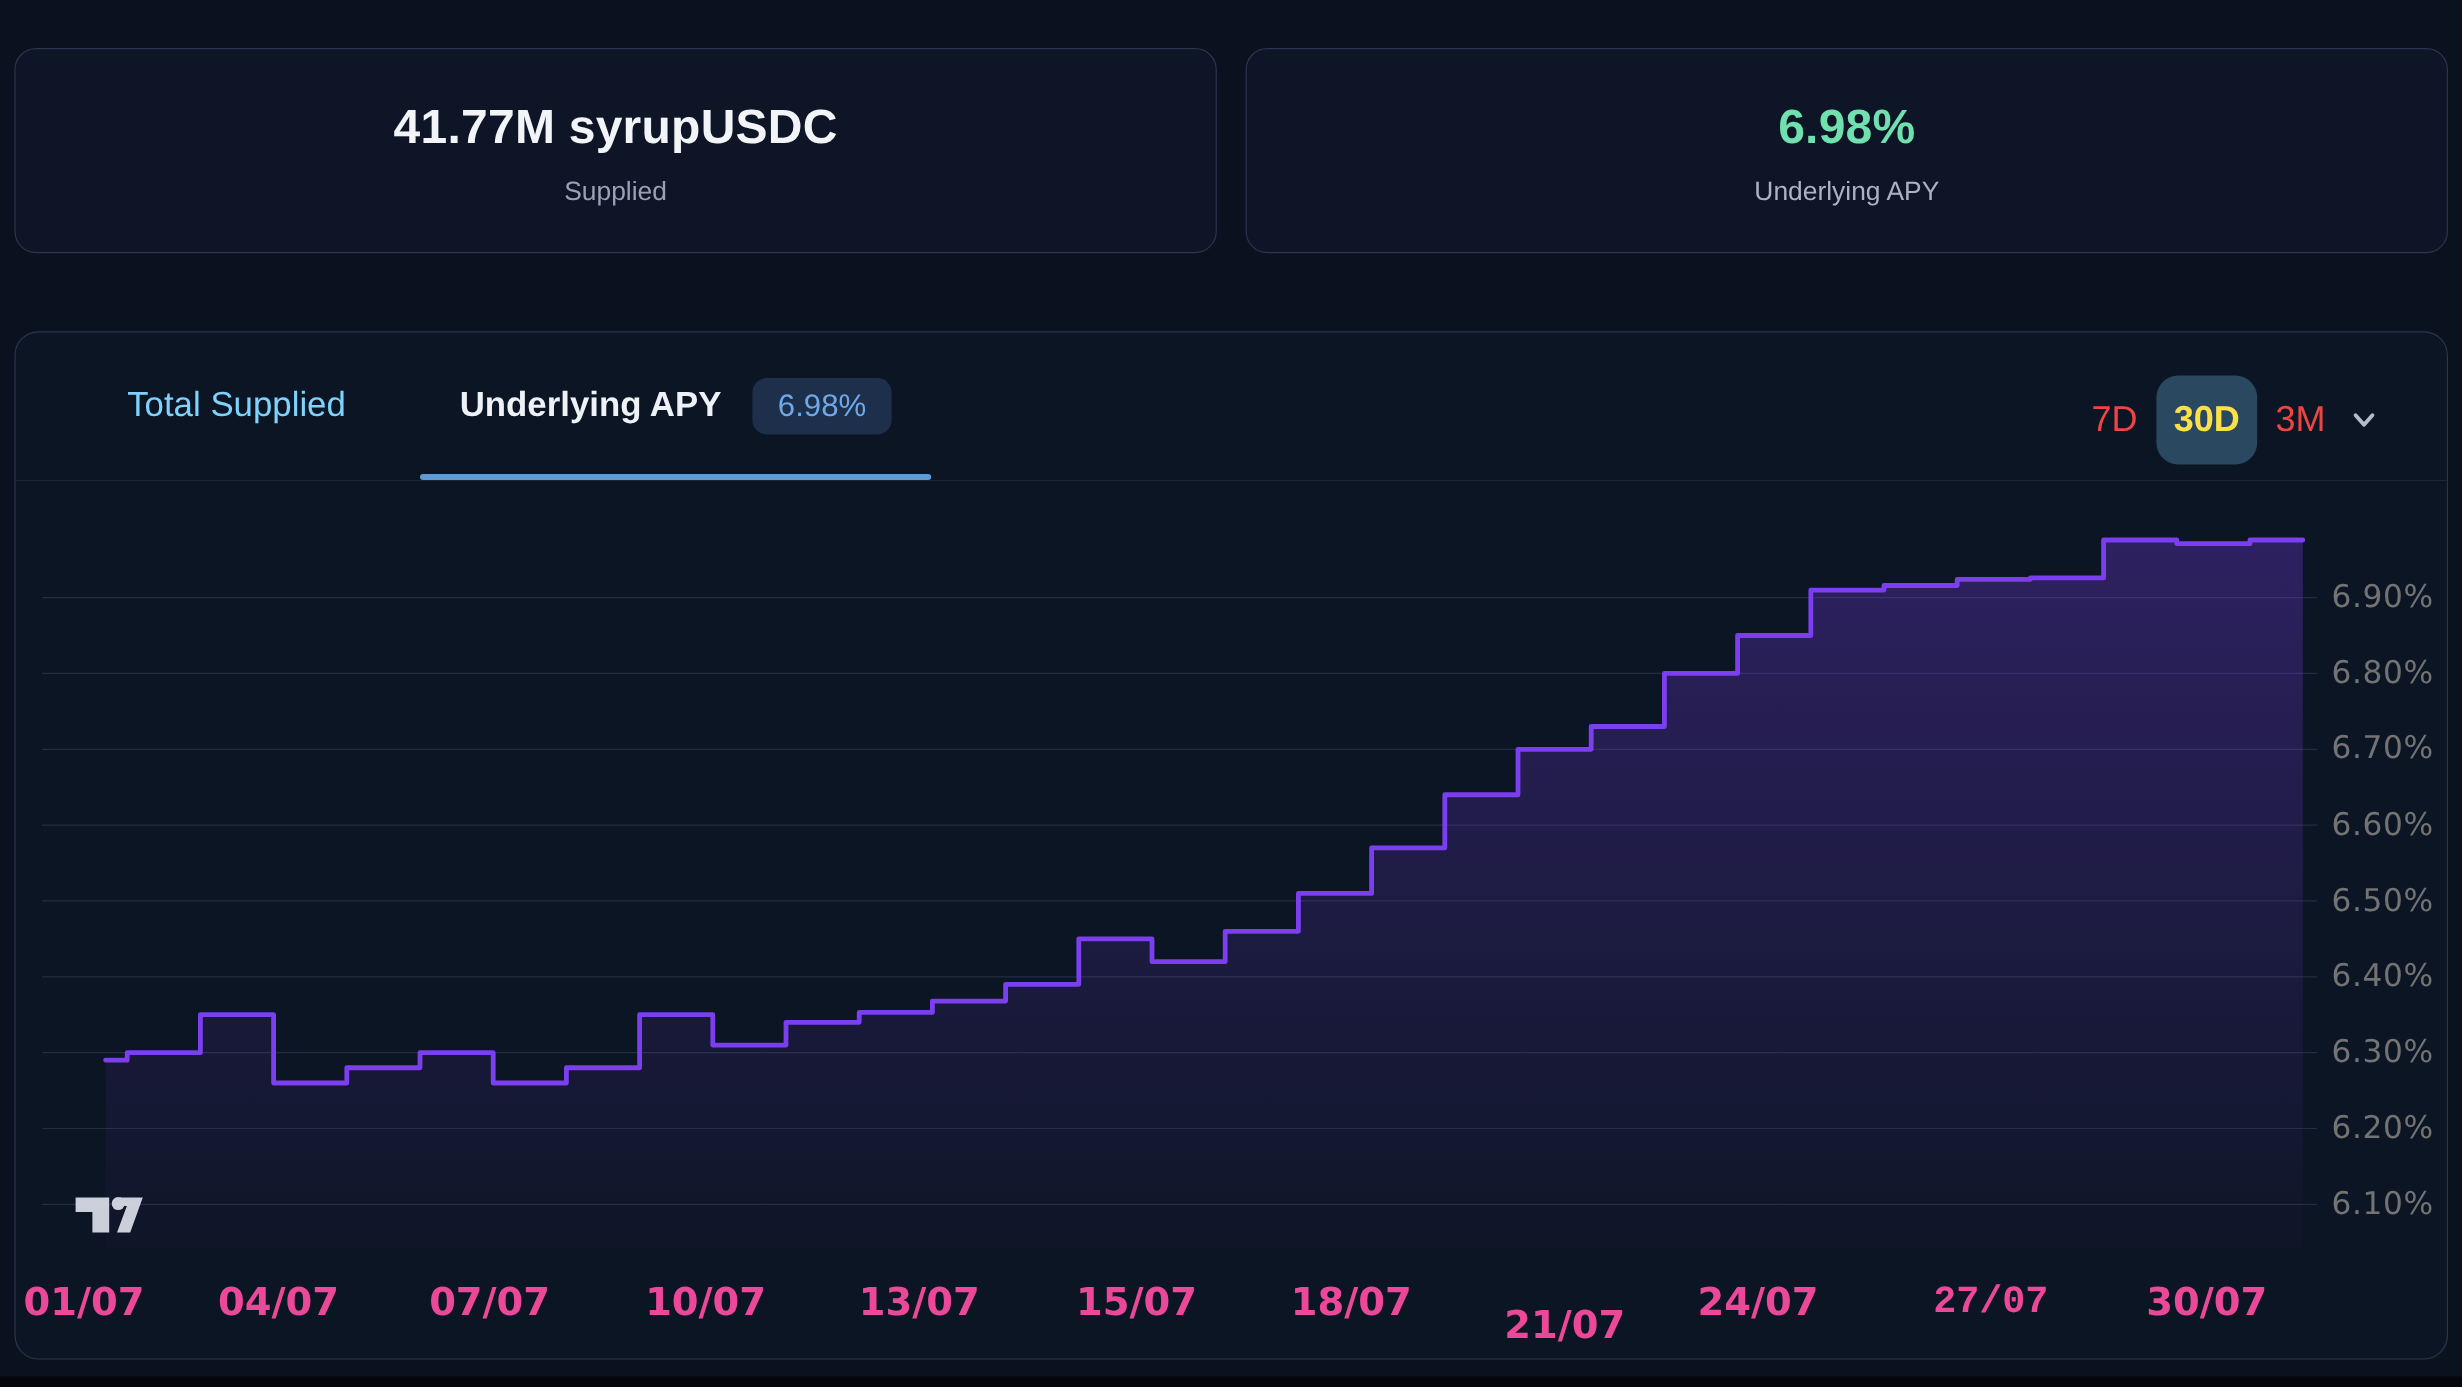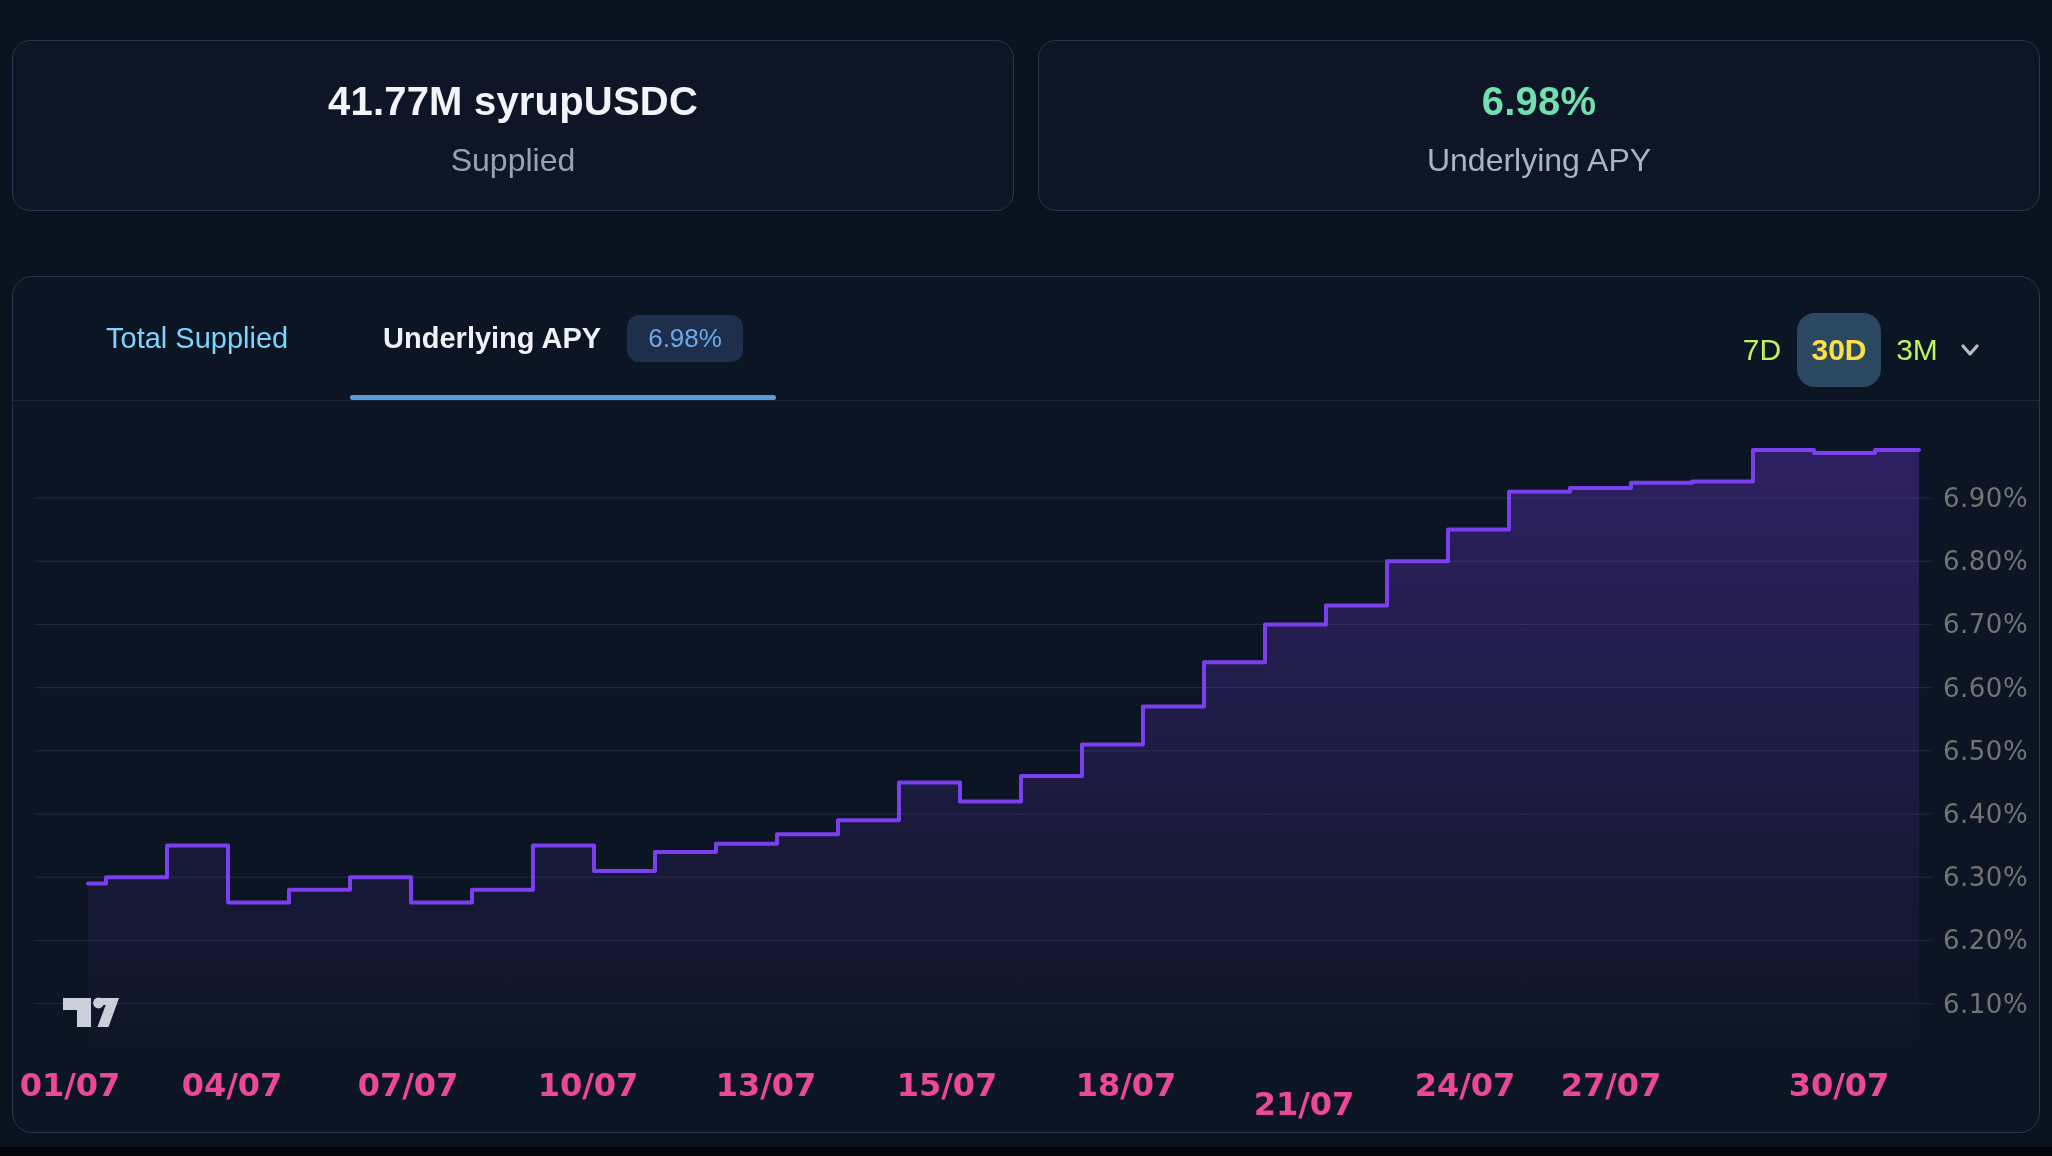--- a/index.html
+++ b/index.html
@@ -14,21 +14,21 @@
     position:absolute;top:40px;height:171px;width:1002px;
     background:#0d1526;border:1px solid #2a364e;border-radius:18px;
     box-sizing:border-box;
     display:flex;flex-direction:column;align-items:center;justify-content:center;
     gap:18px;padding-top:6px;
   }
   .stat-card.first{left:12px;}
   .stat-card.second{left:1038px;}
   .stat-value{font-size:40px;font-weight:700;color:#f2f4f8;letter-spacing:.2px;}
   .stat-value.green{color:#6fe0ae;}
-  .stat-label{font-size:32px;color:#99a2b4;}
+  .stat-label{font-size:22px;color:#99a2b4;}
   .stat-card.second .stat-label{color:#aab2c3;}
 
   
   .chart-card{
     position:absolute;left:12px;top:276px;width:2028px;height:857px;
     background:#0c1523;border:1px solid #2a364e;border-radius:20px;
     box-sizing:border-box;overflow:hidden;
   }
   .tabs-border{position:absolute;left:0;top:123px;width:100%;height:1px;background:#1d2739;}
   .tab-underline{position:absolute;left:337px;top:118px;width:426px;height:5px;border-radius:3px;background:#5b9bd8;}
@@ -36,21 +36,21 @@
   .tab.inactive{left:93px;}
   .tab.inactive .tab-label{font-size:29px;color:#7dd3fc;}
   .tab.active{left:337px;width:426px;justify-content:center;gap:26px;}
   .tab.active .tab-label{font-size:29px;font-weight:600;color:#eef1f6;}
   .tab-badge{
     min-width:64px;height:47px;padding:0 21px;border-radius:12px;background:#1d2f4b;
     display:flex;align-items:center;justify-content:center;
     font-size:26px;color:#6fa8e8;box-sizing:border-box;
   }
   .range{position:absolute;top:36px;height:74px;display:flex;align-items:center;justify-content:center;cursor:pointer;}
-  .range-label{font-size:30px;font-weight:500;color:#bef264;}
+  .range-label{font-size:30px;font-weight:500;color:#ef4444;}
   .range.r7d{left:1718px;width:62px;}
   .range.r30d{left:1784px;width:84px;background:#2a4961;border-radius:18px;}
   .range.r30d .range-label{color:#fde047;font-weight:600;}
   .range.r3m{left:1874px;width:60px;}
   .range.rchev{left:1938px;width:38px;}
 
   
   .plot-svg{position:absolute;left:2px;top:144px;}
   .axis-y{position:absolute;left:0;top:0;}
   .y-tick{
@@ -143,21 +143,21 @@
     <div>
         <div class="x-tick" style="left: 57px;">01/07</div>
         <div class="x-tick" style="left: 219px;">04/07</div>
         <div class="x-tick" style="left: 395px;">07/07</div>
         <div class="x-tick" style="left: 575px;">10/07</div>
         <div class="x-tick" style="left: 753px;">13/07</div>
         <div class="x-tick" style="left: 934px;">15/07</div>
         <div class="x-tick" style="left: 1113px;">18/07</div>
         <div class="x-tick" style="left: 1291px; margin-top: 19px;">21/07</div>
         <div class="x-tick" style="left: 1452px;">24/07</div>
-        <div class="x-tick" style="left: 1598px;">27/07</div>
+        <div class="x-tick" style="left: 1646px; font-family: Liberation Mono, monospace;">27/07</div>
         <div class="x-tick" style="left: 1826px;">30/07</div>
       </div>
 
     <svg class="tv-logo" width="58" height="32" viewBox="0 0 58 32">
       <g fill="#d9dee8">
         <path d="M1 1 h28 v29 h-14 v-17 h-14 z"></path>
         <circle cx="36.5" cy="6" r="5.4"></circle>
         <path d="M38 1 h19 l-10.5 29 h-11 l8.2 -22 h-5.7 z"></path>
       </g>
     </svg>

